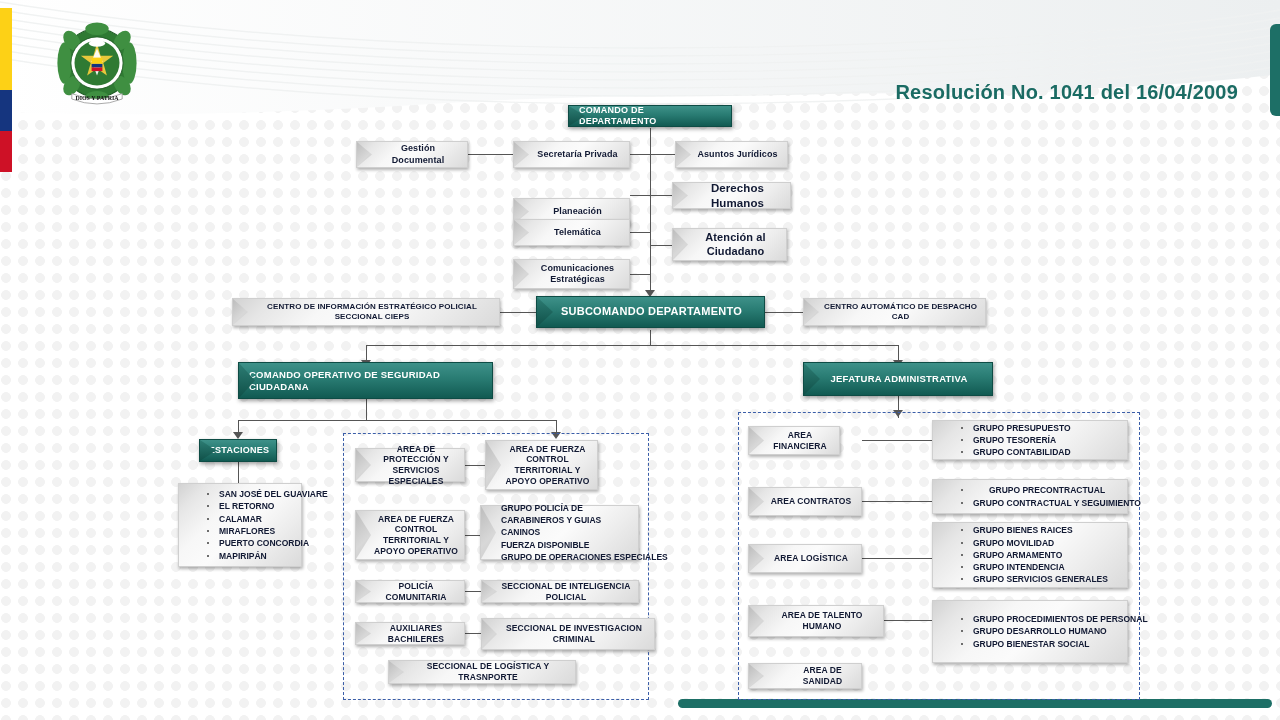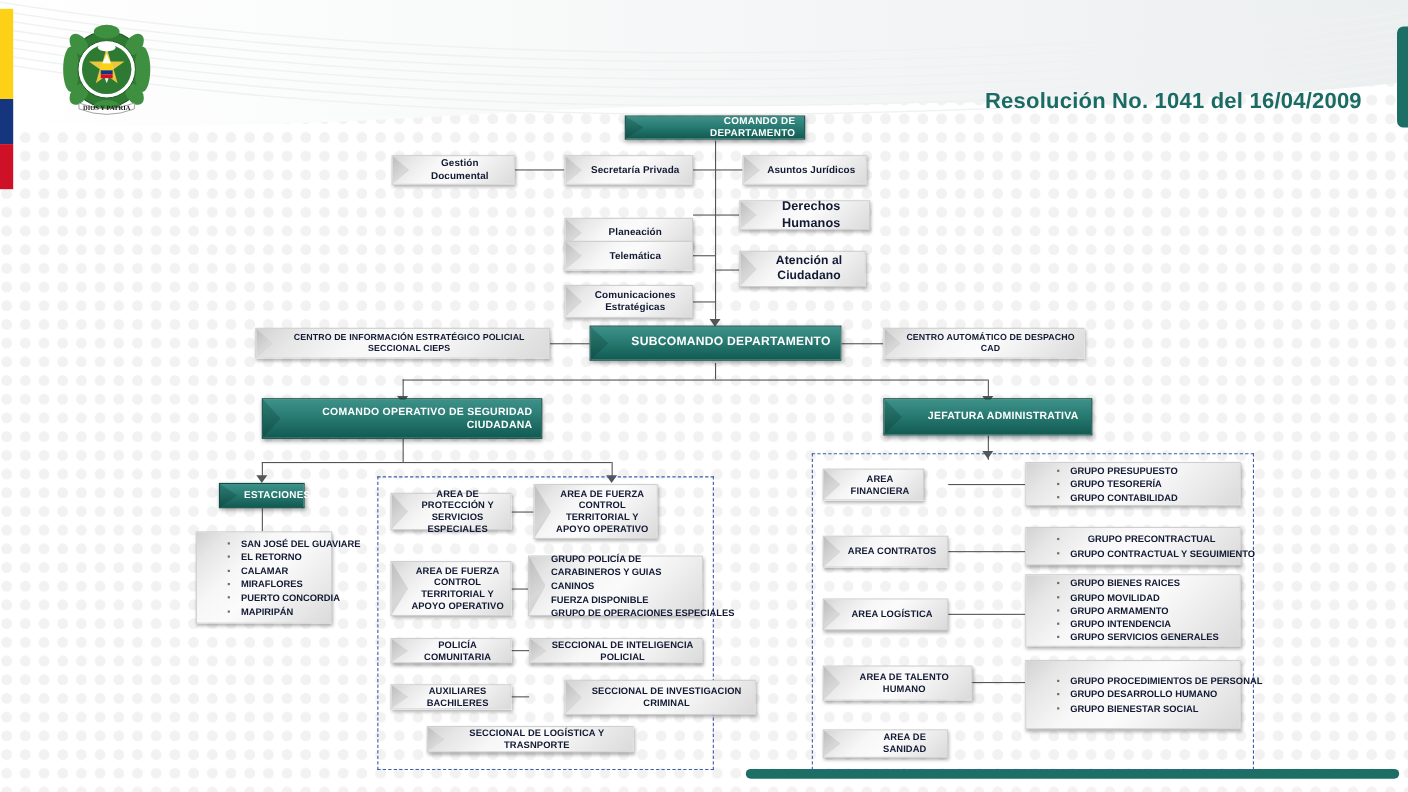--- a/index.html
+++ b/index.html
@@ -72,23 +72,23 @@
   
   .box::before{
     content:"";position:absolute;left:0;top:0;bottom:0;width:15px;
     background:linear-gradient(135deg,#bcbcbc 0%,#d8d8d8 60%,#cacaca 100%);
     clip-path:polygon(0 0,100% 50%,0 100%);
   }
 
   .tealbox{
     position:absolute;box-sizing:border-box;
     display:flex;align-items:center;justify-content:center;
-    text-align:right;color:#ffffff;
+    text-align:left;color:#ffffff;
     font-size:9px;font-weight:bold;letter-spacing:.25px;line-height:1.2;
-    padding:3px 8px 3px 36px;
+    padding:3px 8px 3px 10px;
     background:linear-gradient(180deg,#3e9189 0%,#2a7d74 42%,#115a52 100%);
     box-shadow:1px 2px 4px rgba(0,0,0,.38);
     border:1px solid #0e4c45;
   }
   .tealbox::before{
     content:"";position:absolute;left:0;top:0;bottom:0;width:16px;
     background:linear-gradient(180deg,#2d7d74 0%,#0f5048 100%);
     clip-path:polygon(0 0,100% 50%,0 100%);
   }
 
@@ -312,21 +312,21 @@
   <div class="box" style="left:355px;top:580px;width:110px;height:23px;">
     <span>POLICÍA COMUNITARIA</span>
   </div>
   <div class="box" style="left:481px;top:580px;width:158px;height:23px;">
     <span>SECCIONAL DE INTELIGENCIA POLICIAL</span>
   </div>
 
   <div class="box" style="left:355px;top:622px;width:110px;height:23px;">
     <span>AUXILIARES BACHILERES</span>
   </div>
-  <div class="box" style="left:481px;top:618px;width:174px;height:32px;margin-left:32px;">
+  <div class="box" style="left:481px;top:618px;width:174px;height:32px;">
     <span>SECCIONAL DE INVESTIGACION CRIMINAL</span>
   </div>
 
   <div class="box" style="left:388px;top:660px;width:188px;height:24px;">
     <span>SECCIONAL DE LOGÍSTICA Y TRASNPORTE</span>
   </div>
 
   <div class="tealbox" style="left:803px;top:362px;width:190px;height:34px;font-size:9.5px;">
     <span>JEFATURA ADMINISTRATIVA</span>
   </div>

